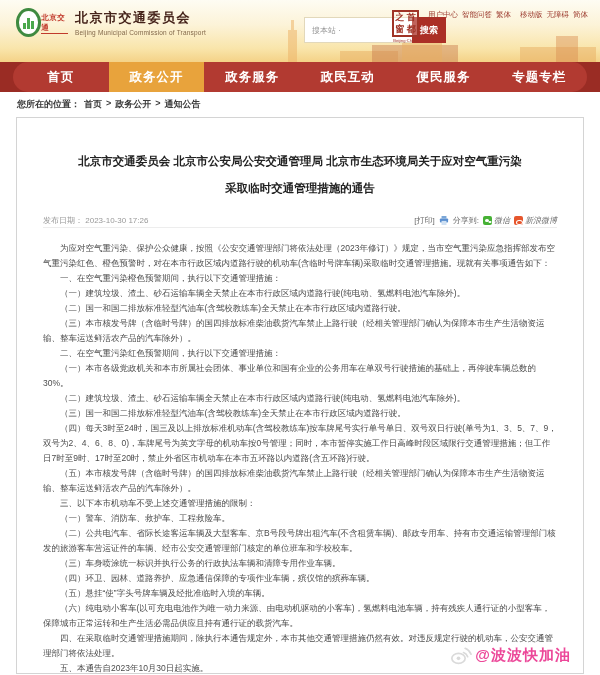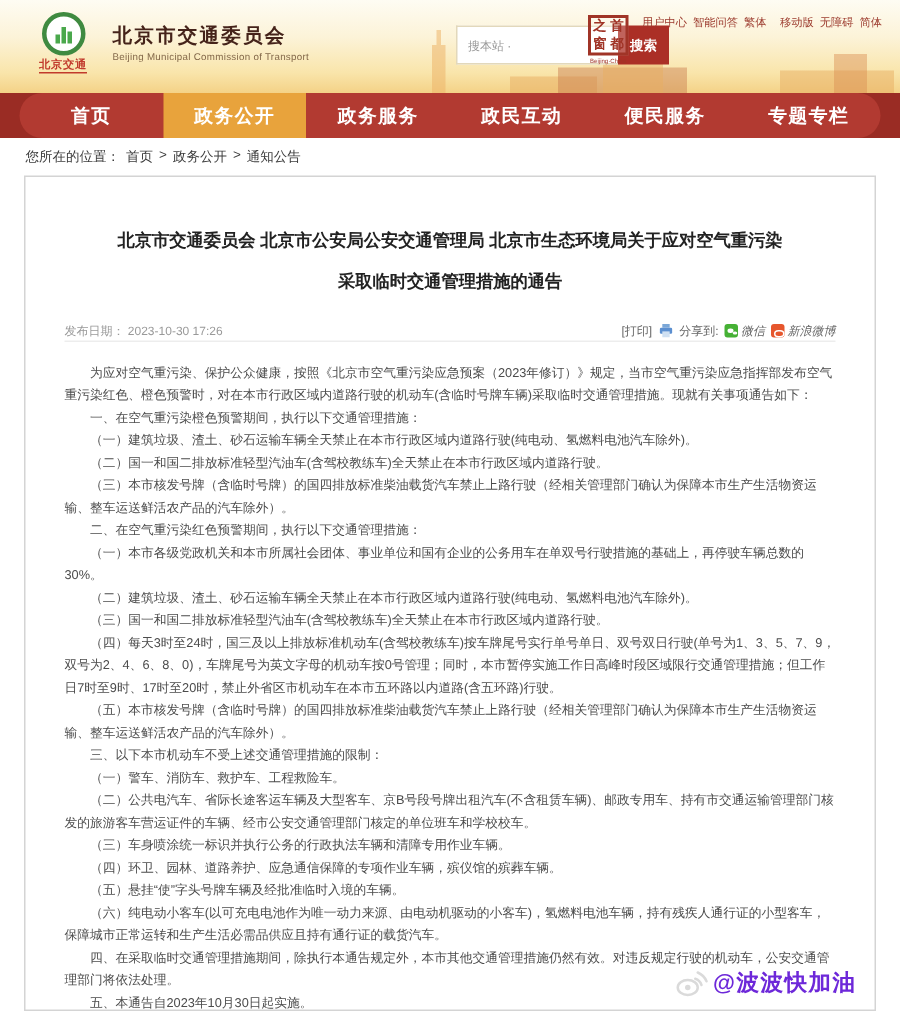--- a/index.html
+++ b/index.html
@@ -15,21 +15,21 @@
   .sil { position:absolute; bottom:0; }
   .sil-tower  { left:288px; width:9px;  height:32px; background:#eCB469; opacity:.55; }
   .sil-spire  { left:291px; bottom:32px; width:3px; height:10px; background:#eCB469; opacity:.55; }
   .sil-b1 { left:340px; width:58px; height:11px; background:#e7ae62; opacity:.5; }
   .sil-b2 { left:372px; width:86px; height:17px; background:#c77a4e; opacity:.45; }
   .sil-b3 { left:402px; width:40px; height:24px; background:#e7ae62; opacity:.5; }
   .sil-b4 { left:520px; width:76px; height:15px; background:#e7ae62; opacity:.5; }
   .sil-b5 { left:556px; width:22px; height:26px; background:#d98f52; opacity:.45; }
   .banner-inner { position:relative; height:100%; }
   .logo-block { position:absolute; left:16px; top:8px; display:flex; align-items:center; }
-  .logo-wrap { display:flex; flex-direction:column; align-items:center; width:52px; }
+  .logo-wrap { display:flex; flex-direction:row; align-items:center; width:52px; }
   .logo-circle { width:29px; height:29px; border-radius:50%; background:#fff;
     border:3px solid #3f8a40; display:flex; align-items:flex-end; justify-content:center; gap:1px; padding-bottom:5px; }
   .logo-circle i { display:block; width:3px; background:#4aa84c; }
   .logo-badge { color:#c13a2c; font-size:7.5px; font-weight:bold; margin-top:1px; letter-spacing:.5px;
     border-bottom:1px solid #c13a2c; }
   .site-text { margin-left:7px; }
   .site-title { font-size:13px; font-weight:bold; color:#45231a; letter-spacing:1.5px; }
   .site-sub { font-size:6.5px; color:#83684a; margin-top:2px; letter-spacing:.2px; }
   .search-block { position:absolute; left:304px; top:17px; display:flex; }
   .search-input { width:108px; height:26px; border:1px solid #e2d8bb; border-right:none;
@@ -46,21 +46,21 @@
   .quick-col { display:flex; flex-direction:row; gap:4px; }
   .quick-link { font-size:7.5px; color:#9c3b2e; cursor:pointer; white-space:nowrap; }
   
   .nav-band { position:relative; height:30px; background:#9a2c24; }
   .nav-bar { position:absolute; left:13px; right:13px; top:0; height:30px;
     background:#b23a31; border-radius:15px; display:flex; overflow:hidden; }
   .nav-item { flex:1; display:flex; align-items:center; justify-content:center;
     color:#fff; font-size:12.5px; font-weight:bold; letter-spacing:1px; cursor:pointer; }
   .nav-item.active { background:#e8a33c; }
   
-  .breadcrumb { display:flex; align-items:flex-start; gap:4px; padding:6px 17px 5px; font-size:9px; color:#3c3c3c; }
+  .breadcrumb { display:flex; align-items:flex-start; gap:4px; padding:6px 17px 5px; font-size:9px; color:#3c3c3c;font-weight:bold; }
   .breadcrumb a { color:#3c3c3c; text-decoration:none; cursor:pointer; }
   .crumb-sep { color:#3c3c3c; }
   
   .article-box { position:relative; margin:1px 16px 0; height:557px;
     border:1px solid #d4d4d4; background:#fff; padding:26px 26px 14px; overflow:hidden; }
   .article-title { max-width:452px; margin:4px auto; text-align:center; font-size:11.5px;
     font-weight:bold; color:#222; line-height:27px; }
   .meta-row { margin-top:13px; display:flex; justify-content:space-between; align-items:center;
     font-size:8px; color:#999; padding-bottom:1px; border-bottom:1px solid #ededed; }
   .meta-right { display:flex; align-items:center; gap:4px; color:#666; }
@@ -71,21 +71,21 @@
   .icon-wechat { background:#46b135; }
   .icon-wechat::after { content:""; position:absolute; left:2px; top:2.5px; width:3.5px; height:3px;
     background:#fff; border-radius:50%; box-shadow:3px 1.5px 0 -0.5px #fff; }
   .icon-weibo { background:#e6562d; }
   .icon-weibo::after { content:""; position:absolute; left:2px; top:3.5px; width:4.5px; height:3.5px;
     border:1px solid #fff; border-radius:50%; }
   .article-body { margin-top:13px; }
   .article-body p { margin:0; font-size:8.5px; line-height:15px; color:#4c4c4c; text-indent:2em; }
   
   .watermark { position:absolute; right:12px; bottom:8px; display:flex; align-items:center; gap:3px;
-    color:#6d28d9; font-size:15px; font-weight:bold; letter-spacing:1px; }
+    color:#ec4899; font-size:15px; font-weight:bold; letter-spacing:1px; }
 </style>
 </head>
 <body>
 
 <div class="banner">
   <div class="sil sil-tower"></div>
   <div class="sil sil-spire"></div>
   <div class="sil sil-b1"></div>
   <div class="sil sil-b2"></div>
   <div class="sil sil-b3"></div>
@@ -190,21 +190,21 @@
       </span>
       <span class="share-item">
         <i class="icon-sq icon-weibo"></i>
         <span>新浪微博</span>
       </span>
     </div>
   </div>
 
   <div class="article-body">
 
-  <p>为应对空气重污染、保护公众健康，按照《北京市空气重污染应急预案（2023年修订）》规定，当市空气重污染应急指挥部发布空气重污染红色、橙色预警时，对在本市行政区域内道路行驶的机动车(含临时号牌车辆)采取临时交通管理措施。现就有关事项通告如下：</p>
+  <p>为应对空气重污染、保护公众健康，按照《公安交通管理部门将依法处理（2023年修订）》规定，当市空气重污染应急指挥部发布空气重污染红色、橙色预警时，对在本市行政区域内道路行驶的机动车(含临时号牌车辆)采取临时交通管理措施。现就有关事项通告如下：</p>
       <p>一、在空气重污染橙色预警期间，执行以下交通管理措施：</p>
       <p>（一）建筑垃圾、渣土、砂石运输车辆全天禁止在本市行政区域内道路行驶(纯电动、氢燃料电池汽车除外)。</p>
       <p>（二）国一和国二排放标准轻型汽油车(含驾校教练车)全天禁止在本市行政区域内道路行驶。</p>
       <p>（三）本市核发号牌（含临时号牌）的国四排放标准柴油载货汽车禁止上路行驶（经相关管理部门确认为保障本市生产生活物资运输、整车运送鲜活农产品的汽车除外）。</p>
       <p>二、在空气重污染红色预警期间，执行以下交通管理措施：</p>
       <p>（一）本市各级党政机关和本市所属社会团体、事业单位和国有企业的公务用车在单双号行驶措施的基础上，再停驶车辆总数的30%。</p>
       <p>（二）建筑垃圾、渣土、砂石运输车辆全天禁止在本市行政区域内道路行驶(纯电动、氢燃料电池汽车除外)。</p>
       <p>（三）国一和国二排放标准轻型汽油车(含驾校教练车)全天禁止在本市行政区域内道路行驶。</p>
       <p>（四）每天3时至24时，国三及以上排放标准机动车(含驾校教练车)按车牌尾号实行单号单日、双号双日行驶(单号为1、3、5、7、9，双号为2、4、6、8、0)，车牌尾号为英文字母的机动车按0号管理；同时，本市暂停实施工作日高峰时段区域限行交通管理措施；但工作日7时至9时、17时至20时，禁止外省区市机动车在本市五环路以内道路(含五环路)行驶。</p>
       <p>（五）本市核发号牌（含临时号牌）的国四排放标准柴油载货汽车禁止上路行驶（经相关管理部门确认为保障本市生产生活物资运输、整车运送鲜活农产品的汽车除外）。</p>

